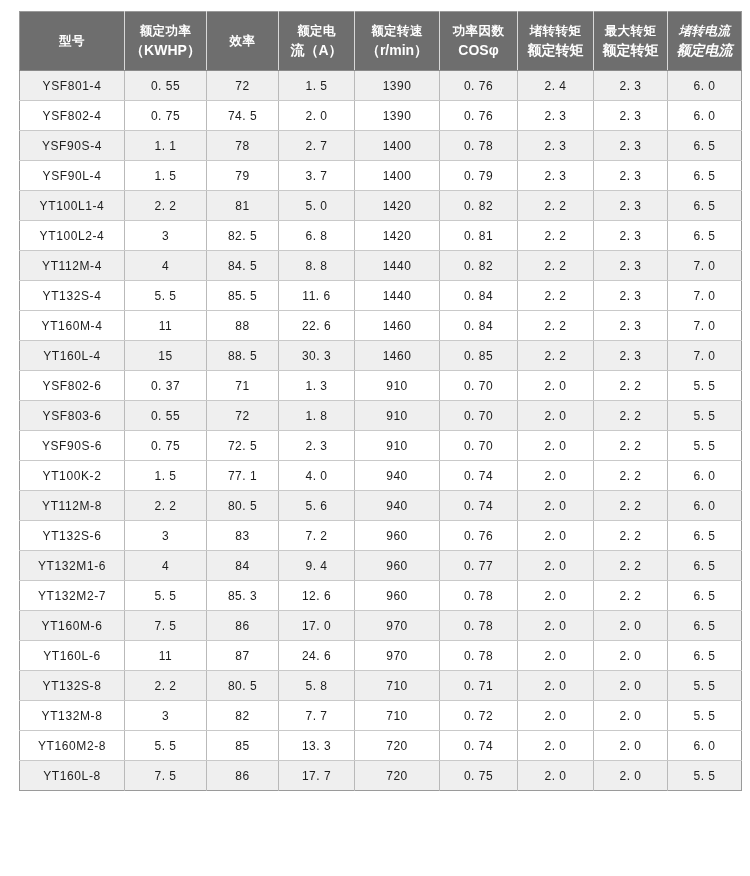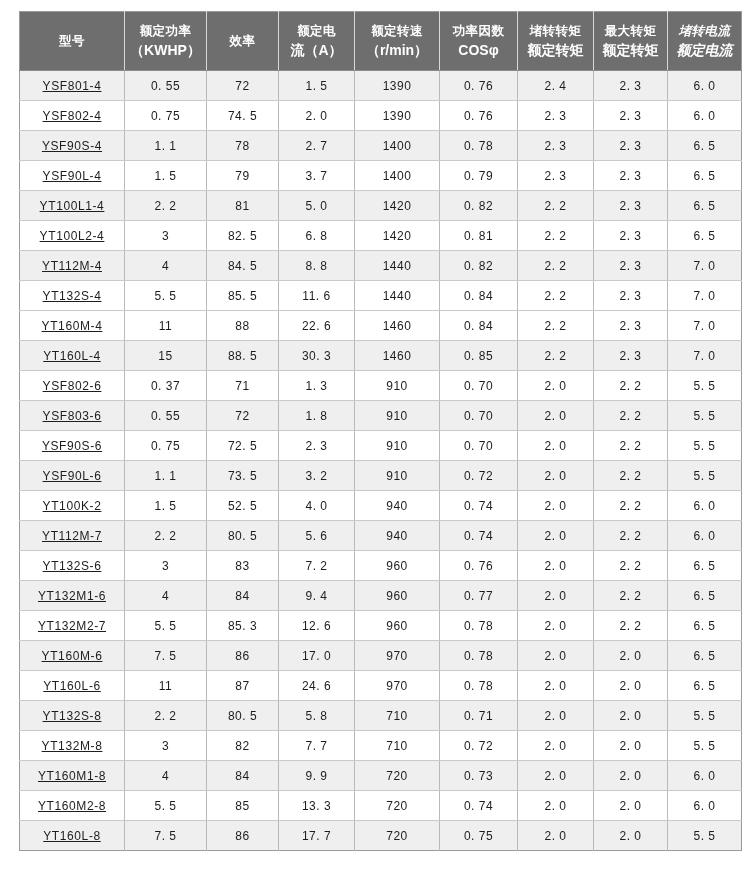--- a/index.html
+++ b/index.html
@@ -68,21 +68,21 @@
     border-right: 1px solid #b9b9b9;
     border-bottom: 1px solid #c9c9c9;
     padding: 0 2px;
     letter-spacing: 0.5px;
     white-space: nowrap;
   }
   tbody td:last-child { border-right: none; }
   tbody tr:last-child td { border-bottom: none; }
   tbody tr.odd td { background: #efefef; }
   tbody tr.even td { background: #ffffff; }
-  tbody td.model { letter-spacing: 0.6px; text-decoration: underline; }
+  tbody td.model { letter-spacing: 0.6px; }
 </style>
 </head>
 <body>
 
 <div id="spec-table-wrap">
   <table class="spec-table">
     <colgroup>
       <col class="c0">
         <col class="c1">
         <col class="c2">
@@ -268,44 +268,33 @@
           <td class="model">YSF90S-6</td>
           <td>0. 75</td>
           <td>72. 5</td>
           <td>2. 3</td>
           <td>910</td>
           <td>0. 70</td>
           <td>2. 0</td>
           <td>2. 2</td>
           <td>5. 5</td>
         </tr>
-        <tr class="odd">
-          <td class="model">YSF90L-6</td>
-          <td>1. 1</td>
-          <td>73. 5</td>
-          <td>3. 2</td>
-          <td>910</td>
-          <td>0. 72</td>
-          <td>2. 0</td>
-          <td>2. 2</td>
-          <td>5. 5</td>
-        </tr>
         <tr class="even">
           <td class="model">YT100K-2</td>
           <td>1. 5</td>
-          <td>52. 5</td>
+          <td>77. 1</td>
           <td>4. 0</td>
           <td>940</td>
           <td>0. 74</td>
           <td>2. 0</td>
           <td>2. 2</td>
           <td>6. 0</td>
         </tr>
         <tr class="odd">
-          <td class="model">YT112M-7</td>
+          <td class="model">YT112M-8</td>
           <td>2. 2</td>
           <td>80. 5</td>
           <td>5. 6</td>
           <td>940</td>
           <td>0. 74</td>
           <td>2. 0</td>
           <td>2. 2</td>
           <td>6. 0</td>
         </tr>
         <tr class="even">
@@ -378,31 +367,20 @@
           <td class="model">YT132M-8</td>
           <td>3</td>
           <td>82</td>
           <td>7. 7</td>
           <td>710</td>
           <td>0. 72</td>
           <td>2. 0</td>
           <td>2. 0</td>
           <td>5. 5</td>
         </tr>
-        <tr class="odd">
-          <td class="model">YT160M1-8</td>
-          <td>4</td>
-          <td>84</td>
-          <td>9. 9</td>
-          <td>720</td>
-          <td>0. 73</td>
-          <td>2. 0</td>
-          <td>2. 0</td>
-          <td>6. 0</td>
-        </tr>
         <tr class="even">
           <td class="model">YT160M2-8</td>
           <td>5. 5</td>
           <td>85</td>
           <td>13. 3</td>
           <td>720</td>
           <td>0. 74</td>
           <td>2. 0</td>
           <td>2. 0</td>
           <td>6. 0</td>

